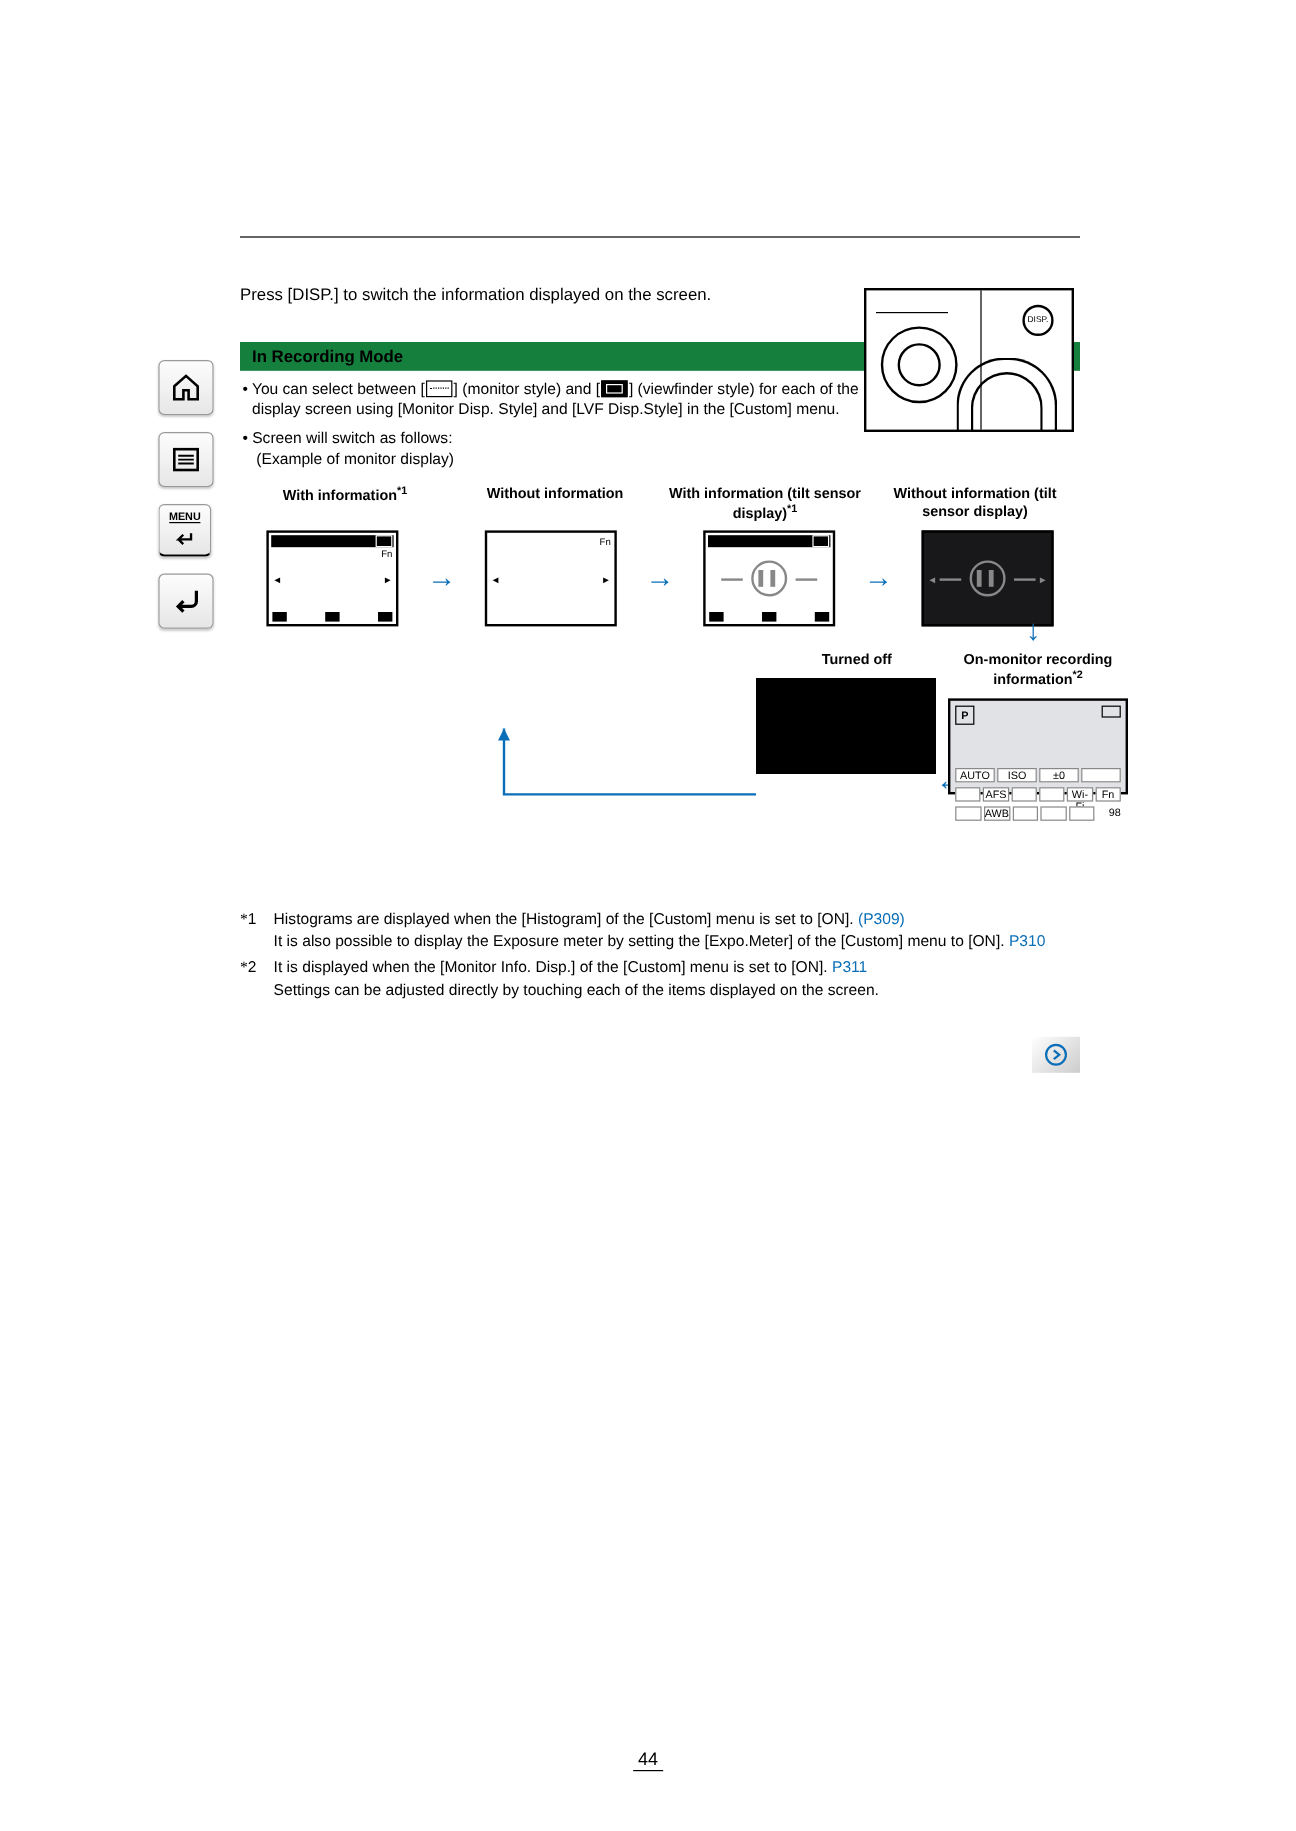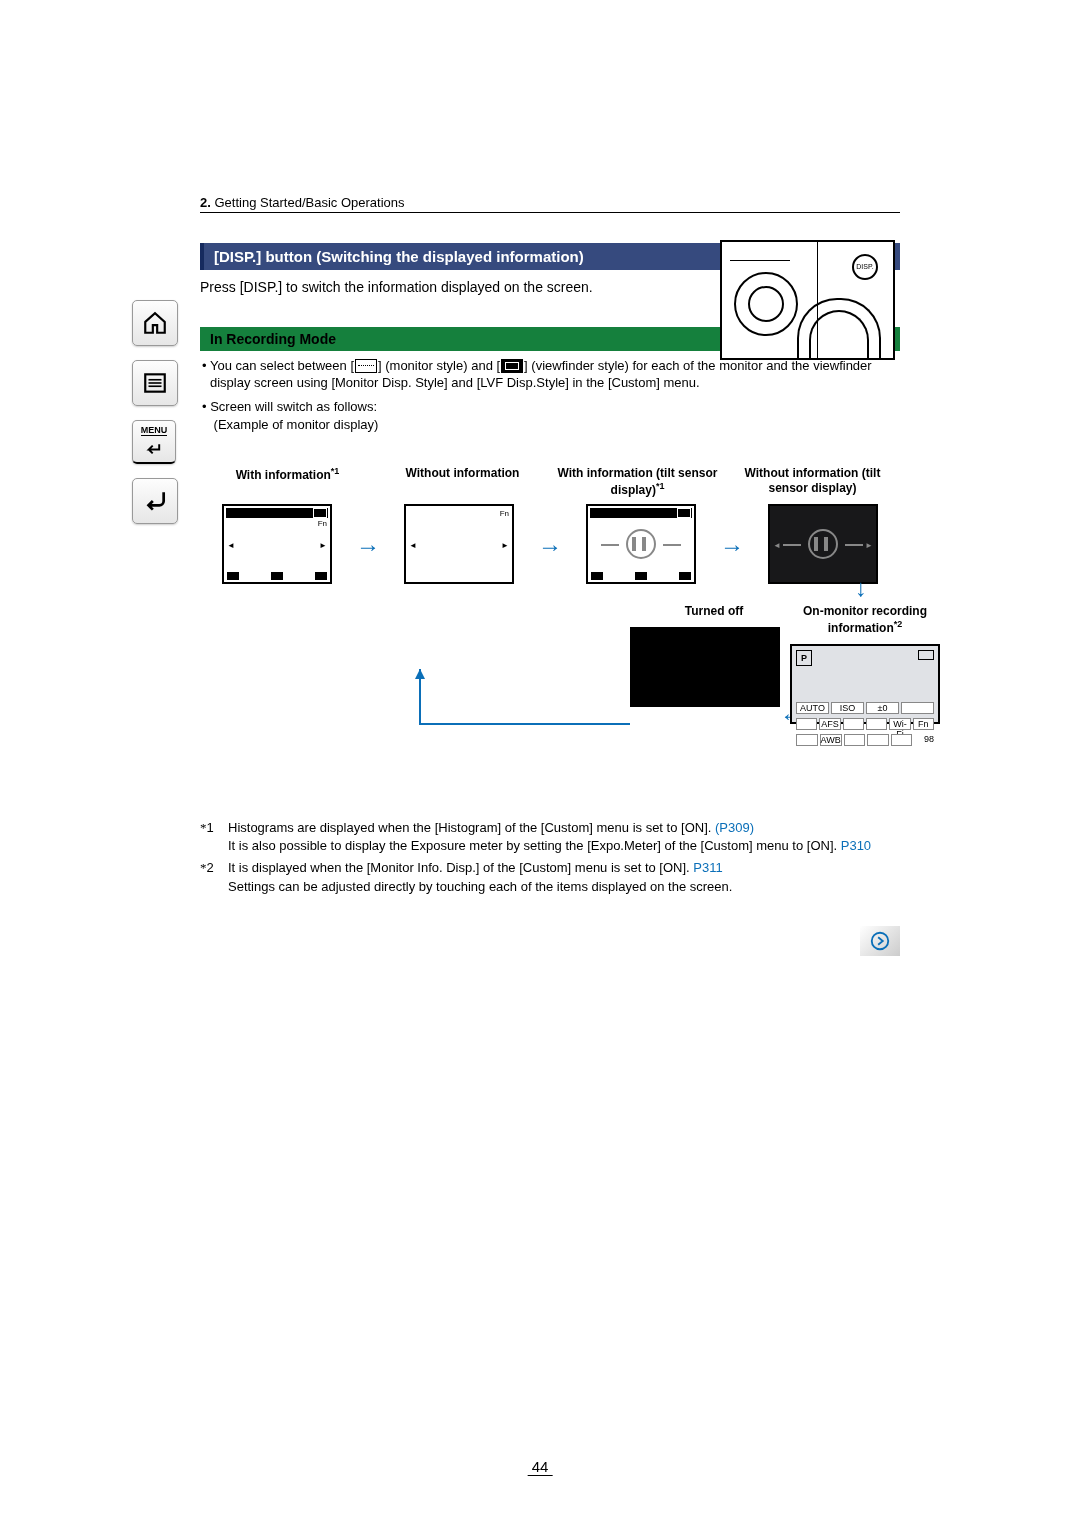--- a/index.html
+++ b/index.html
@@ -8,21 +8,21 @@
   .breadcrumb{font-size:13px;}
   .breadcrumb .num{font-weight:bold;}
   .rule{border-top:1px solid #000;margin-top:2px;margin-bottom:30px;}
   .title-bar{background:#364a7e;color:#fff;font-weight:bold;padding:5px 10px;font-size:15px;border-left:4px solid #162a5e;}
   .para{font-size:14px;margin-top:8px;line-height:1.35;}
   .sub-bar{background:#15803d;padding:4px 10px;font-weight:bold;font-size:14px;margin-top:30px;}
   .bullet{font-size:13px;padding-left:10px;text-indent:-8px;margin-top:6px;line-height:1.35;}
   .subsub{font-weight:bold;font-size:14px;margin-top:10px;}
   .subsub .mon-ico{display:inline-block;width:22px;height:14px;border:1px solid #000;vertical-align:middle;position:relative;margin:0 2px;}
   .subsub .mon-ico:after{content:"";position:absolute;left:2px;right:2px;top:2px;height:5px;border-bottom:1px dotted #000;}
-  .labels-row{display:flex;margin-top:33px;text-align:center;font-weight:bold;font-size:12px;}
+  .labels-row{display:flex;margin-top:13px;text-align:center;font-weight:bold;font-size:12px;}
   .labels-row>div{flex:1;padding:0 5px;line-height:1.25;}
   .labels-row sup{font-size:9px;}
   .screens-row{display:flex;align-items:center;margin-top:6px;}
   .scr{width:110px;height:80px;border:2px solid #000;background:#fff;position:relative;box-sizing:border-box;}
   .scr.dark{background:#18181a;}
   .scr .topbar{position:absolute;top:2px;left:2px;right:2px;height:10px;background:#000;}
   .scr .batt{position:absolute;top:2px;right:3px;width:12px;height:8px;border:1px solid #fff;}
   .scr .bot{position:absolute;bottom:2px;left:3px;right:3px;height:8px;display:flex;justify-content:space-between;}
   .scr .bot span{display:inline-block;width:12px;height:8px;background:#000;}
   .scr .tilt{position:absolute;top:50%;left:50%;transform:translate(-50%,-50%);width:70px;height:30px;}
@@ -99,27 +99,22 @@
         </svg>
   </div>
   <div class="sbtn">
     <svg viewBox="0 0 24 24">
           <path d="M20 4 v8 a4 4 0 0 1 -4 4 h-10 m4 -4 l-4 4 l4 4" fill="none" stroke="#000" stroke-width="2.5"></path>
         </svg>
   </div>
 </div>
 
 <div class="content">
-  <div class="breadcrumb">
-    <span class="num">2.</span>
-    <span>Getting Started/Basic Operations</span>
-  </div>
   <div class="rule"></div>
 
-  <div class="title-bar">[DISP.] button (Switching the displayed information)</div>
 
   <div style="display:flex;gap:20px;">
     <div class="para" style="flex:1">Press [DISP.] to switch the information displayed on the screen.</div>
   </div>
 
   <div class="sub-bar">In Recording Mode</div>
 
   <div class="bullet">
     <span>• You can select between [</span><span class="inline-ico mon"></span><span>] (monitor style) and [</span><span class="inline-ico vf"></span><span>] (viewfinder style) for each of the monitor and the viewfinder display screen using [Monitor Disp. Style] and [LVF Disp.Style] in the [Custom] menu.</span>
   </div>

